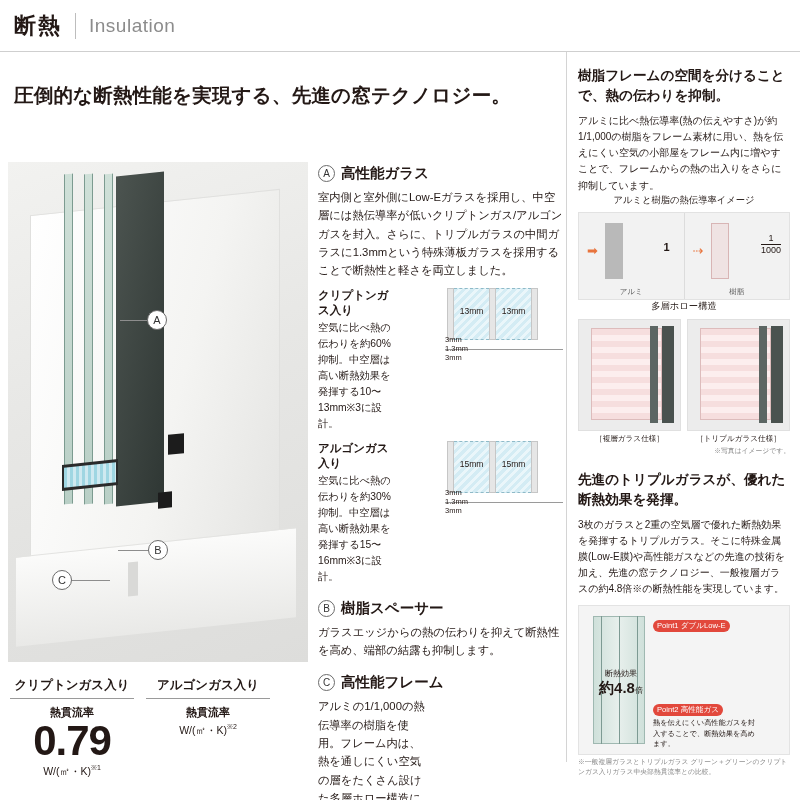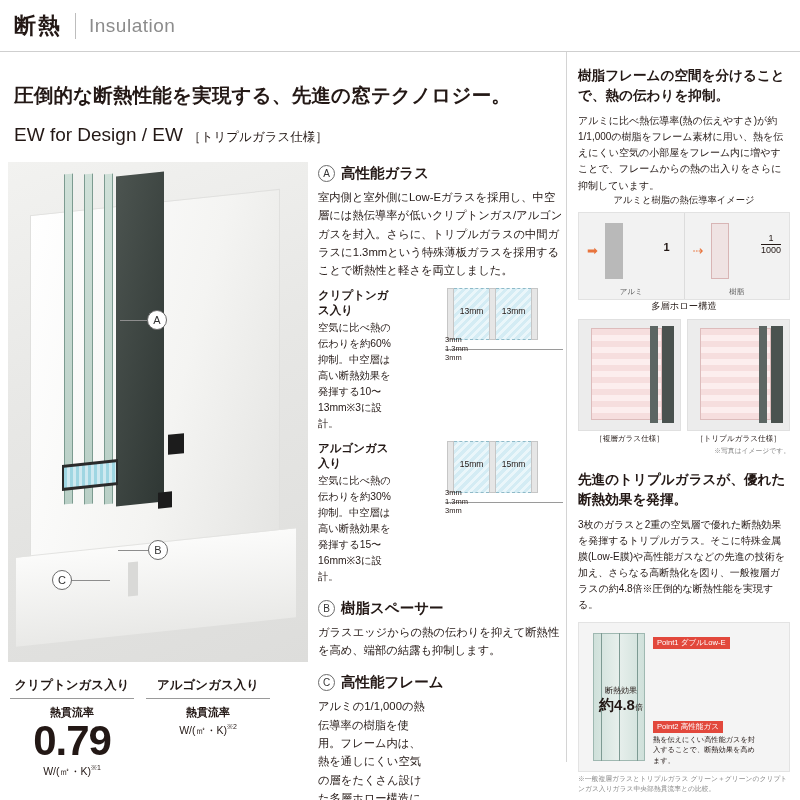--- a/index.html
+++ b/index.html
@@ -185,21 +185,21 @@
   .r-fig2 .cell .darkglass { position:absolute; right:6px; top:6px; width:12px; height:88%; background:#4a524f; }
   .r-fig2 .cell .darkglass2 { position:absolute; right:22px; top:6px; width:8px; height:88%; background:#5c6663; }
   .r-cap-row { display:flex; gap:6px; margin-top:3px; }
   .r-cap-row div { flex:1; text-align:center; font-size:7.6px; color:#231815; }
   .r-note { font-size:6.8px; color:#8a8a8a; text-align:right; margin-top:2px; }
 
   .r-fig3 { position:relative; margin-top:8px; height:150px; background:#f4f4f4; border:1px solid #e3e3e3; }
   .r-fig3 .glassset { position:absolute; left:14px; top:10px; width:52px; height:128px; background:linear-gradient(90deg,#cfe0da,#e7efec,#cfe0da); border:1px solid #9fb8b1; }
   .r-fig3 .gline { position:absolute; top:10px; width:1px; height:128px; background:#7d9a93; }
   .point-badge {
-    position:absolute; font-size:7.6px; color:#fff; background:#e2483c; padding:1px 4px; border-radius:0;
+    position:absolute; font-size:7.6px; color:#fff; background:#e2483c; padding:1px 4px; border-radius:6px;
   }
   .point-txt { position:absolute; font-size:7.2px; line-height:1.45; color:#231815; width:104px; }
   .r-fig3 .effect { position:absolute; right:10px; top:56px; font-size:8px; text-align:center; }
   .r-fig3 .effect b { font-size:15px; color:#231815; }
 </style>
 </head>
 <body>
 
 <div class="page">
 
@@ -207,24 +207,20 @@
     <span class="jp">断熱</span>
     <span class="divider"></span>
     <span class="en">Insulation</span>
   </div>
 
   <div class="vrule"></div>
 
   <div class="col-left">
 
     <div class="lead">圧倒的な断熱性能を実現する、先進の窓テクノロジー。</div>
-    <div class="subhead">
-      <span>EW for Design / EW</span>
-      <span class="bracket">［トリプルガラス仕様］</span>
-    </div>
 
     <div class="photo">
       <div class="frame-body"></div>
       <div class="glasspane gp1"></div>
       <div class="glasspane gp2"></div>
       <div class="glasspane gp3"></div>
       <div class="darkband"></div>
       <div class="spacer-blk"></div>
       <div class="spacer-dots"></div>
       <div class="sill"></div>
@@ -366,21 +362,21 @@
           <div class="darkglass2"></div>
       </div>
     </div>
     <div class="r-cap-row">
       <div>［複層ガラス仕様］</div>
       <div>［トリプルガラス仕様］</div>
     </div>
     <div class="r-note">※写真はイメージです。</div>
 
     <div class="r-head">先進のトリプルガラスが、優れた断熱効果を発揮。</div>
-    <div class="r-txt">3枚のガラスと2重の空気層で優れた断熱効果を発揮するトリプルガラス。そこに特殊金属膜(Low-E膜)や高性能ガスなどの先進の技術を加え、さらなる高断熱化を図り、一般複層ガラスの約4.8倍※圧倒的な断熱性能を実現する。</div>
+    <div class="r-txt">3枚のガラスと2重の空気層で優れた断熱効果を発揮するトリプルガラス。そこに特殊金属膜(Low-E膜)や高性能ガスなどの先進の技術を加え、先進の窓テクノロジー、一般複層ガラスの約4.8倍※の断熱性能を実現しています。</div>
 
     <div class="r-fig3">
       <div class="glassset"></div>
       <div class="gline" style="left:22px;"></div>
       <div class="gline" style="left:40px;"></div>
       <div class="gline" style="left:58px;"></div>
 
       <div class="point-badge" style="left:74px; top:14px;">
         <span>Point1</span> <span>ダブルLow-E</span>
       </div>

